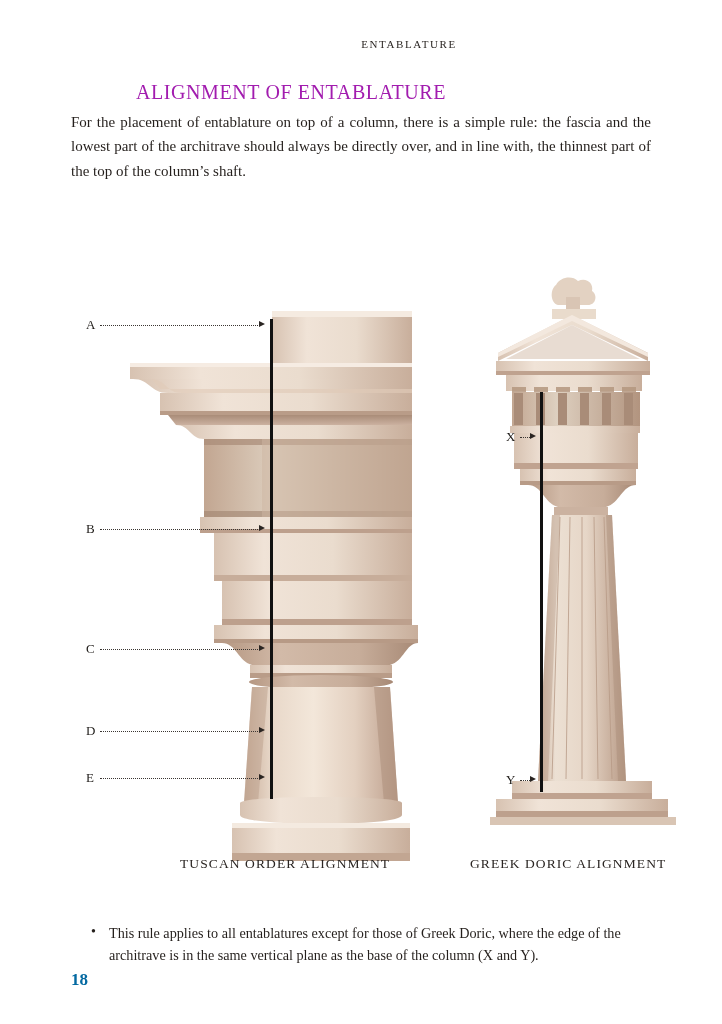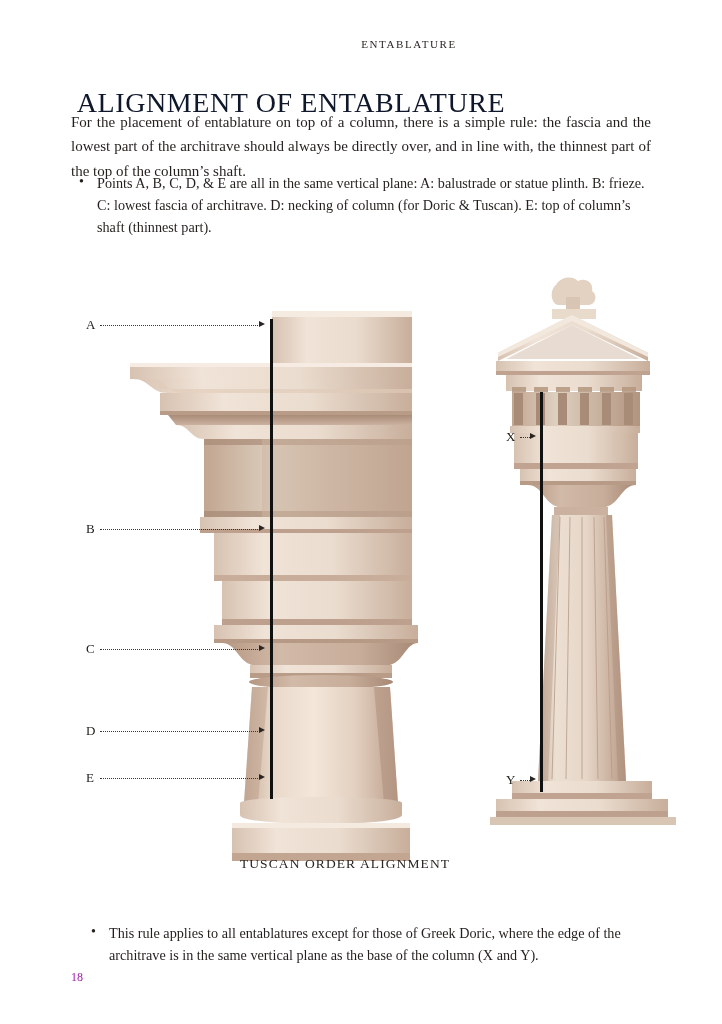--- a/index.html
+++ b/index.html
@@ -30,23 +30,23 @@
     color: #2c2724;
     font-family: "Liberation Serif", serif;
     padding-left: 48px;
   }
   .page-title {
     position: absolute;
     top: 68px;
     left: 0;
     width: 582px;
     text-align: center;
-    font-size: 28px;
+    font-size: 20px;
     letter-spacing: 0.6px;
-    color: #0f172a;
+    color: #a21caf;
     font-weight: normal;
     font-family: "Liberation Serif", serif;
   }
   .body-text {
     position: absolute;
     top: 110px;
     left: 71px;
     width: 580px;
     font-size: 15px;
     line-height: 1.63;
@@ -97,35 +97,36 @@
     content: "\2022";
     position: absolute;
     left: 8px;
     top: -1px;
     font-size: 14px;
   }
   .folio {
     position: absolute;
     left: 71px;
     top: 970px;
-    font-size: 12px;
-    color: #a21caf;
+    font-size: 17px;
+    color: #0369a1;
+    font-weight: bold;
   }
 
   
   .figure {
     position: absolute;
     left: 0;
     top: 275px;
     width: 722px;
     height: 620px;
   }
   .caption {
     position: absolute;
-    text-align: center;
+    text-align: left;
     font-size: 13.5px;
     letter-spacing: 1.1px;
     color: #2a2522;
     line-height: 1.35;
   }
   .caption-tuscan { left: 180px; top: 580px; width: 330px; }
   .caption-doric  { left: 470px; top: 580px; width: 220px; }
 
   .label {
     position: absolute;
@@ -163,21 +164,20 @@
 
 <div class="page">
 
   <div class="running-head">ENTABLATURE</div>
 
   <h1 class="page-title">ALIGNMENT OF ENTABLATURE</h1>
 
   <div class="body-text">For the placement of entablature on top of a column, there is a simple rule: the fascia and the lowest part of the architrave should always be directly over, and in line with, the thinnest part of the top of the column’s shaft.</div>
 
   <ul class="bullets">
-    <li>Points A, B, C, D, &amp; E are all in the same vertical plane: A: balustrade or statue plinth. B: frieze. C: lowest fascia of architrave. D: necking of column (for Doric &amp; Tuscan). E: top of column’s shaft (thinnest part).</li>
   </ul>
 
   <div class="figure">
 
     <svg class="art" width="722" height="620" viewBox="0 0 722 620">
       <defs>
         <linearGradient id="gShaft" x1="0" y1="0" x2="1" y2="0">
           <stop offset="0%" stop-color="#c9ae9a"></stop>
           <stop offset="18%" stop-color="#e8d8c9"></stop>
           <stop offset="45%" stop-color="#f3e7da"></stop>
@@ -358,20 +358,21 @@
 
     <div class="label" style="left:506px; top:154px;">X</div>
     <div class="leader" style="left:520px; top:162px; width:10px;"></div>
     <div class="arrowhead" style="left:530px; top:158px;"></div>
 
     <div class="label" style="left:506px; top:497px;">Y</div>
     <div class="leader" style="left:520px; top:505px; width:10px;"></div>
     <div class="arrowhead" style="left:530px; top:501px;"></div>
 
     <div class="caption caption-tuscan">TUSCAN ORDER ALIGNMENT</div>
+    <div class="caption caption-doric">GREEK DORIC ALIGNMENT</div>
   </div>
 
   <ul class="footnote-bullets">
     <li>This rule applies to all entablatures except for those of Greek Doric, where the edge of the architrave is in the same vertical plane as the base of the column (X and Y).</li>
   </ul>
 
   <div class="folio">18</div>
 </div>
 
 </body></html>

